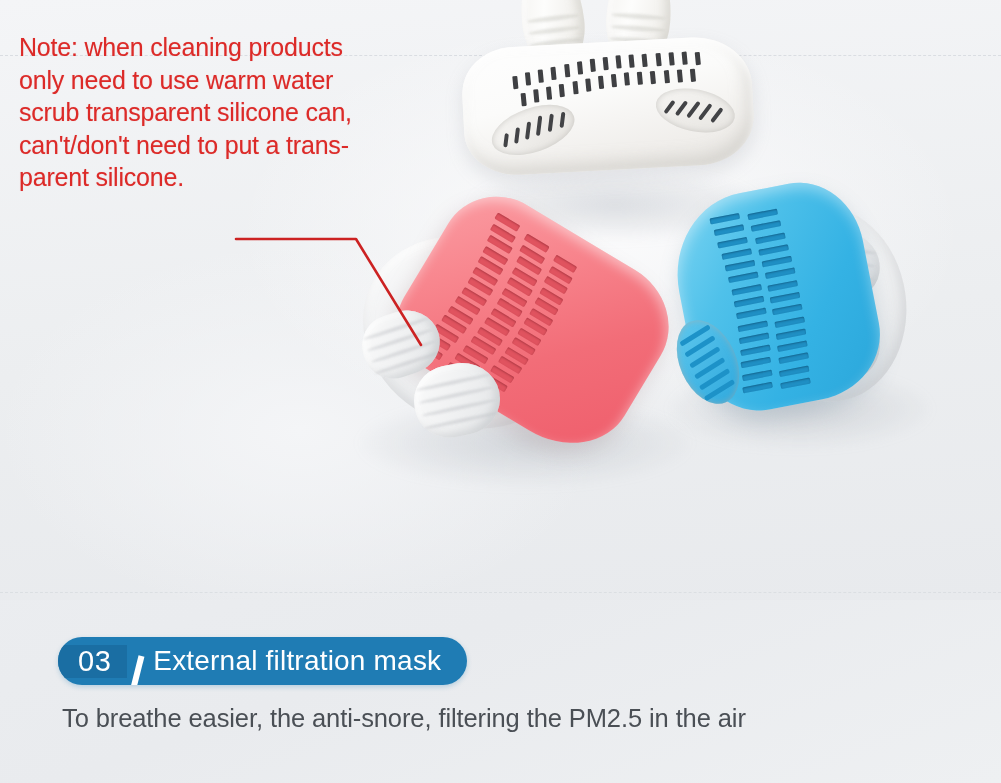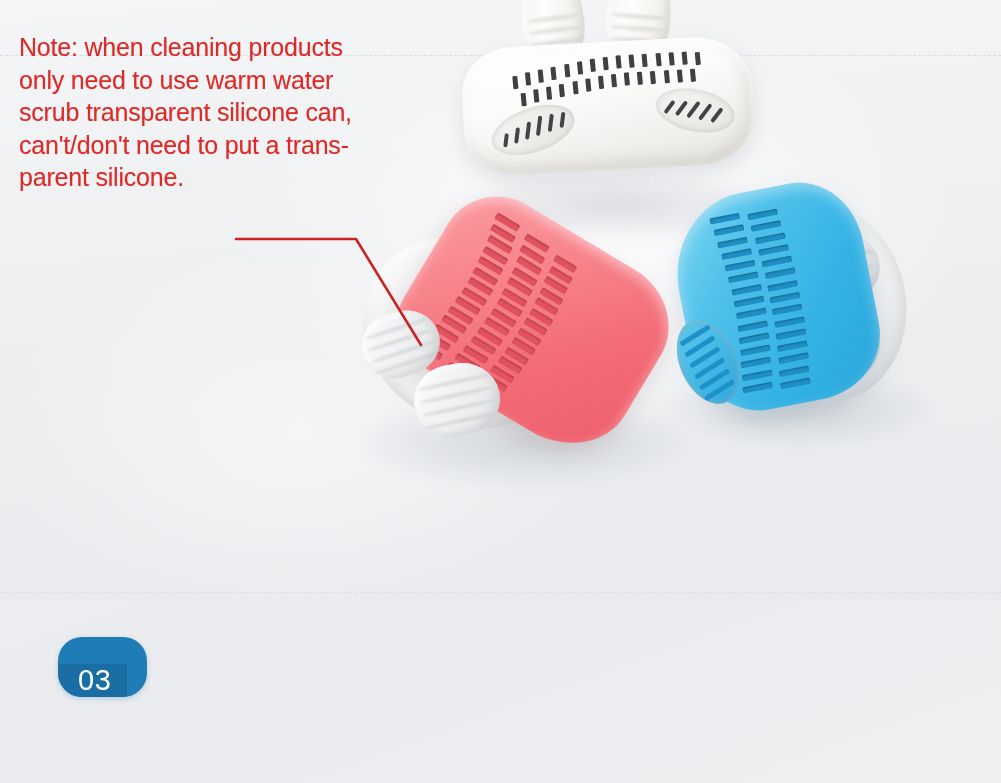--- a/index.html
+++ b/index.html
@@ -193,23 +193,23 @@
     background: #1f8fc4;
     border-radius: 1.5px;
     box-shadow: inset 0 1px 2px rgba(10,60,90,.5);
   }
 
   
   .banner {
     position: absolute;
     left: 58px;
     top: 637px;
-    height: 60px;
+    height: 48px;
     display: flex;
-    align-items: flex-end;
+    align-items: center;
     background: #1f7cb4;
     border-radius: 24px;
     box-shadow: 0 2px 5px rgba(31,124,180,.25);
     overflow: hidden;
   }
   .banner-num {
     display: flex;
     align-items: center;
     justify-content: center;
     padding: 0 16px 0 20px;
@@ -451,16 +451,18 @@
 
   <div class="note">Note: when cleaning products
 only need to use warm water
 scrub transparent silicone can,
 can't/don't need to put a trans-
 parent silicone.</div>
 
   <div class="banner">
     <div class="banner-num">03</div>
     <div class="banner-slash"></div>
+    <div class="banner-title">External filtration mask</div>
   </div>
 
+  <div class="subtitle">To breathe easier, the anti-snore, filtering the PM2.5 in the air</div>
 
 </div>
 
 </body></html>

